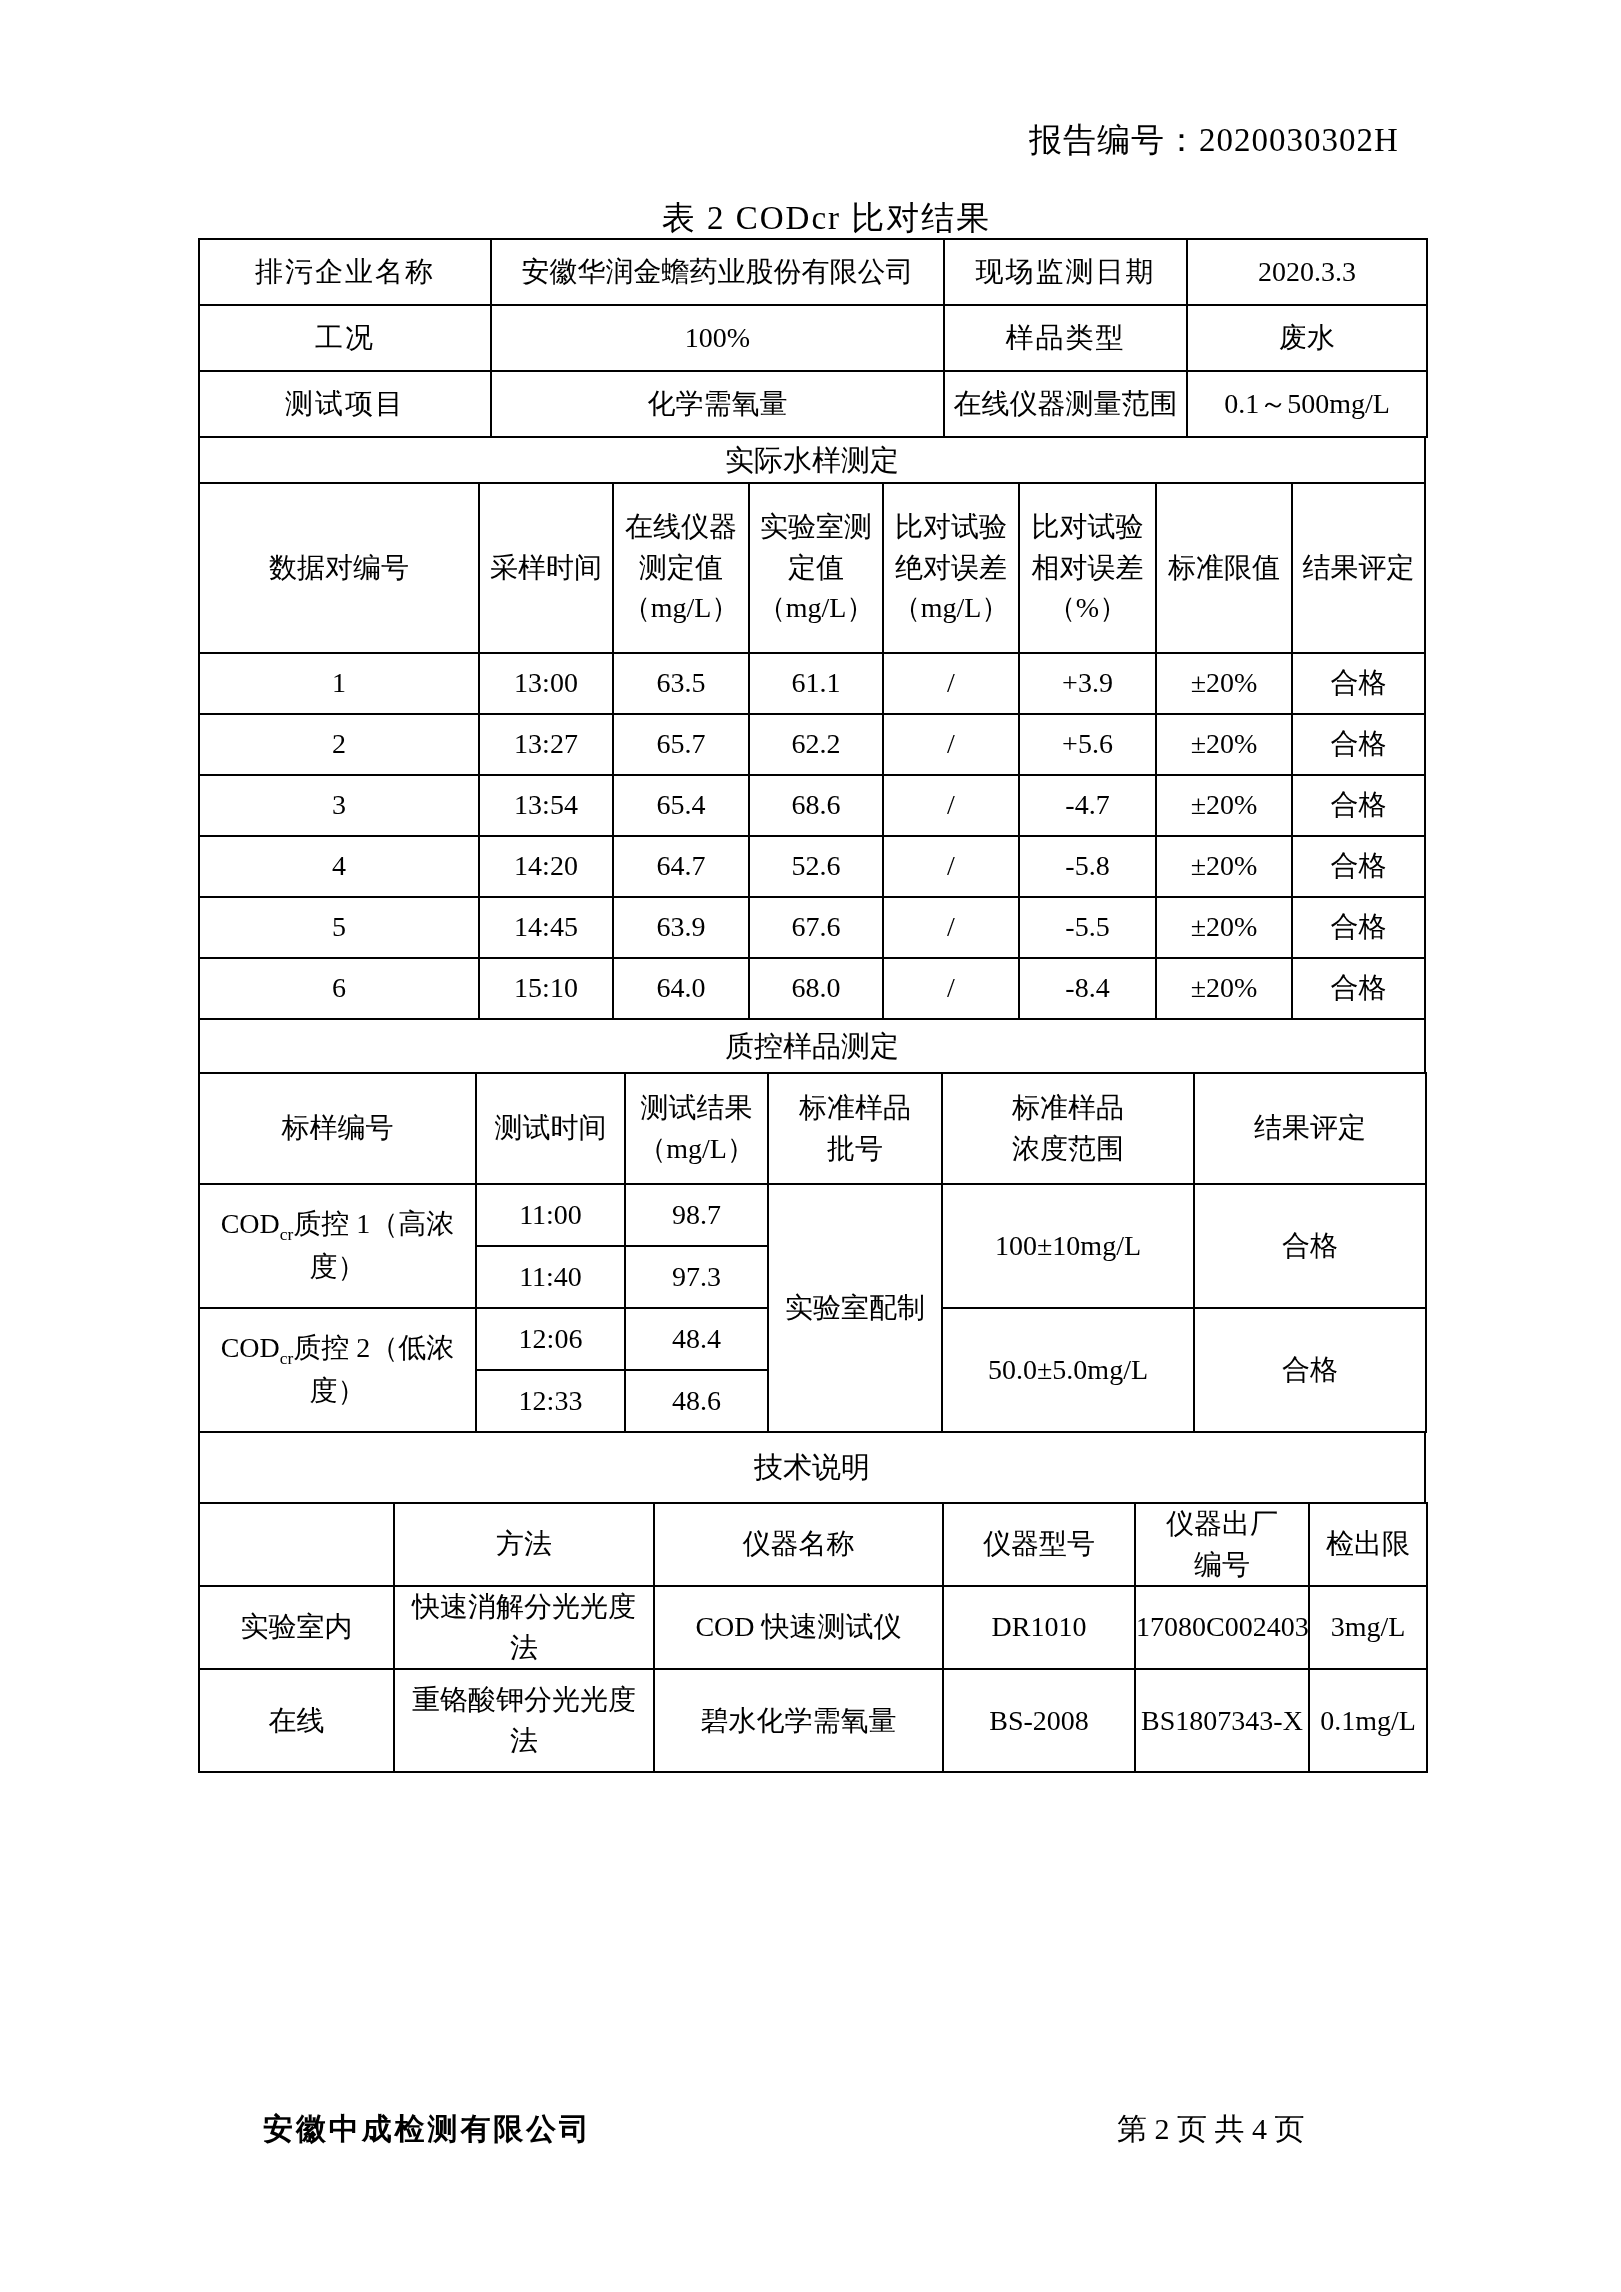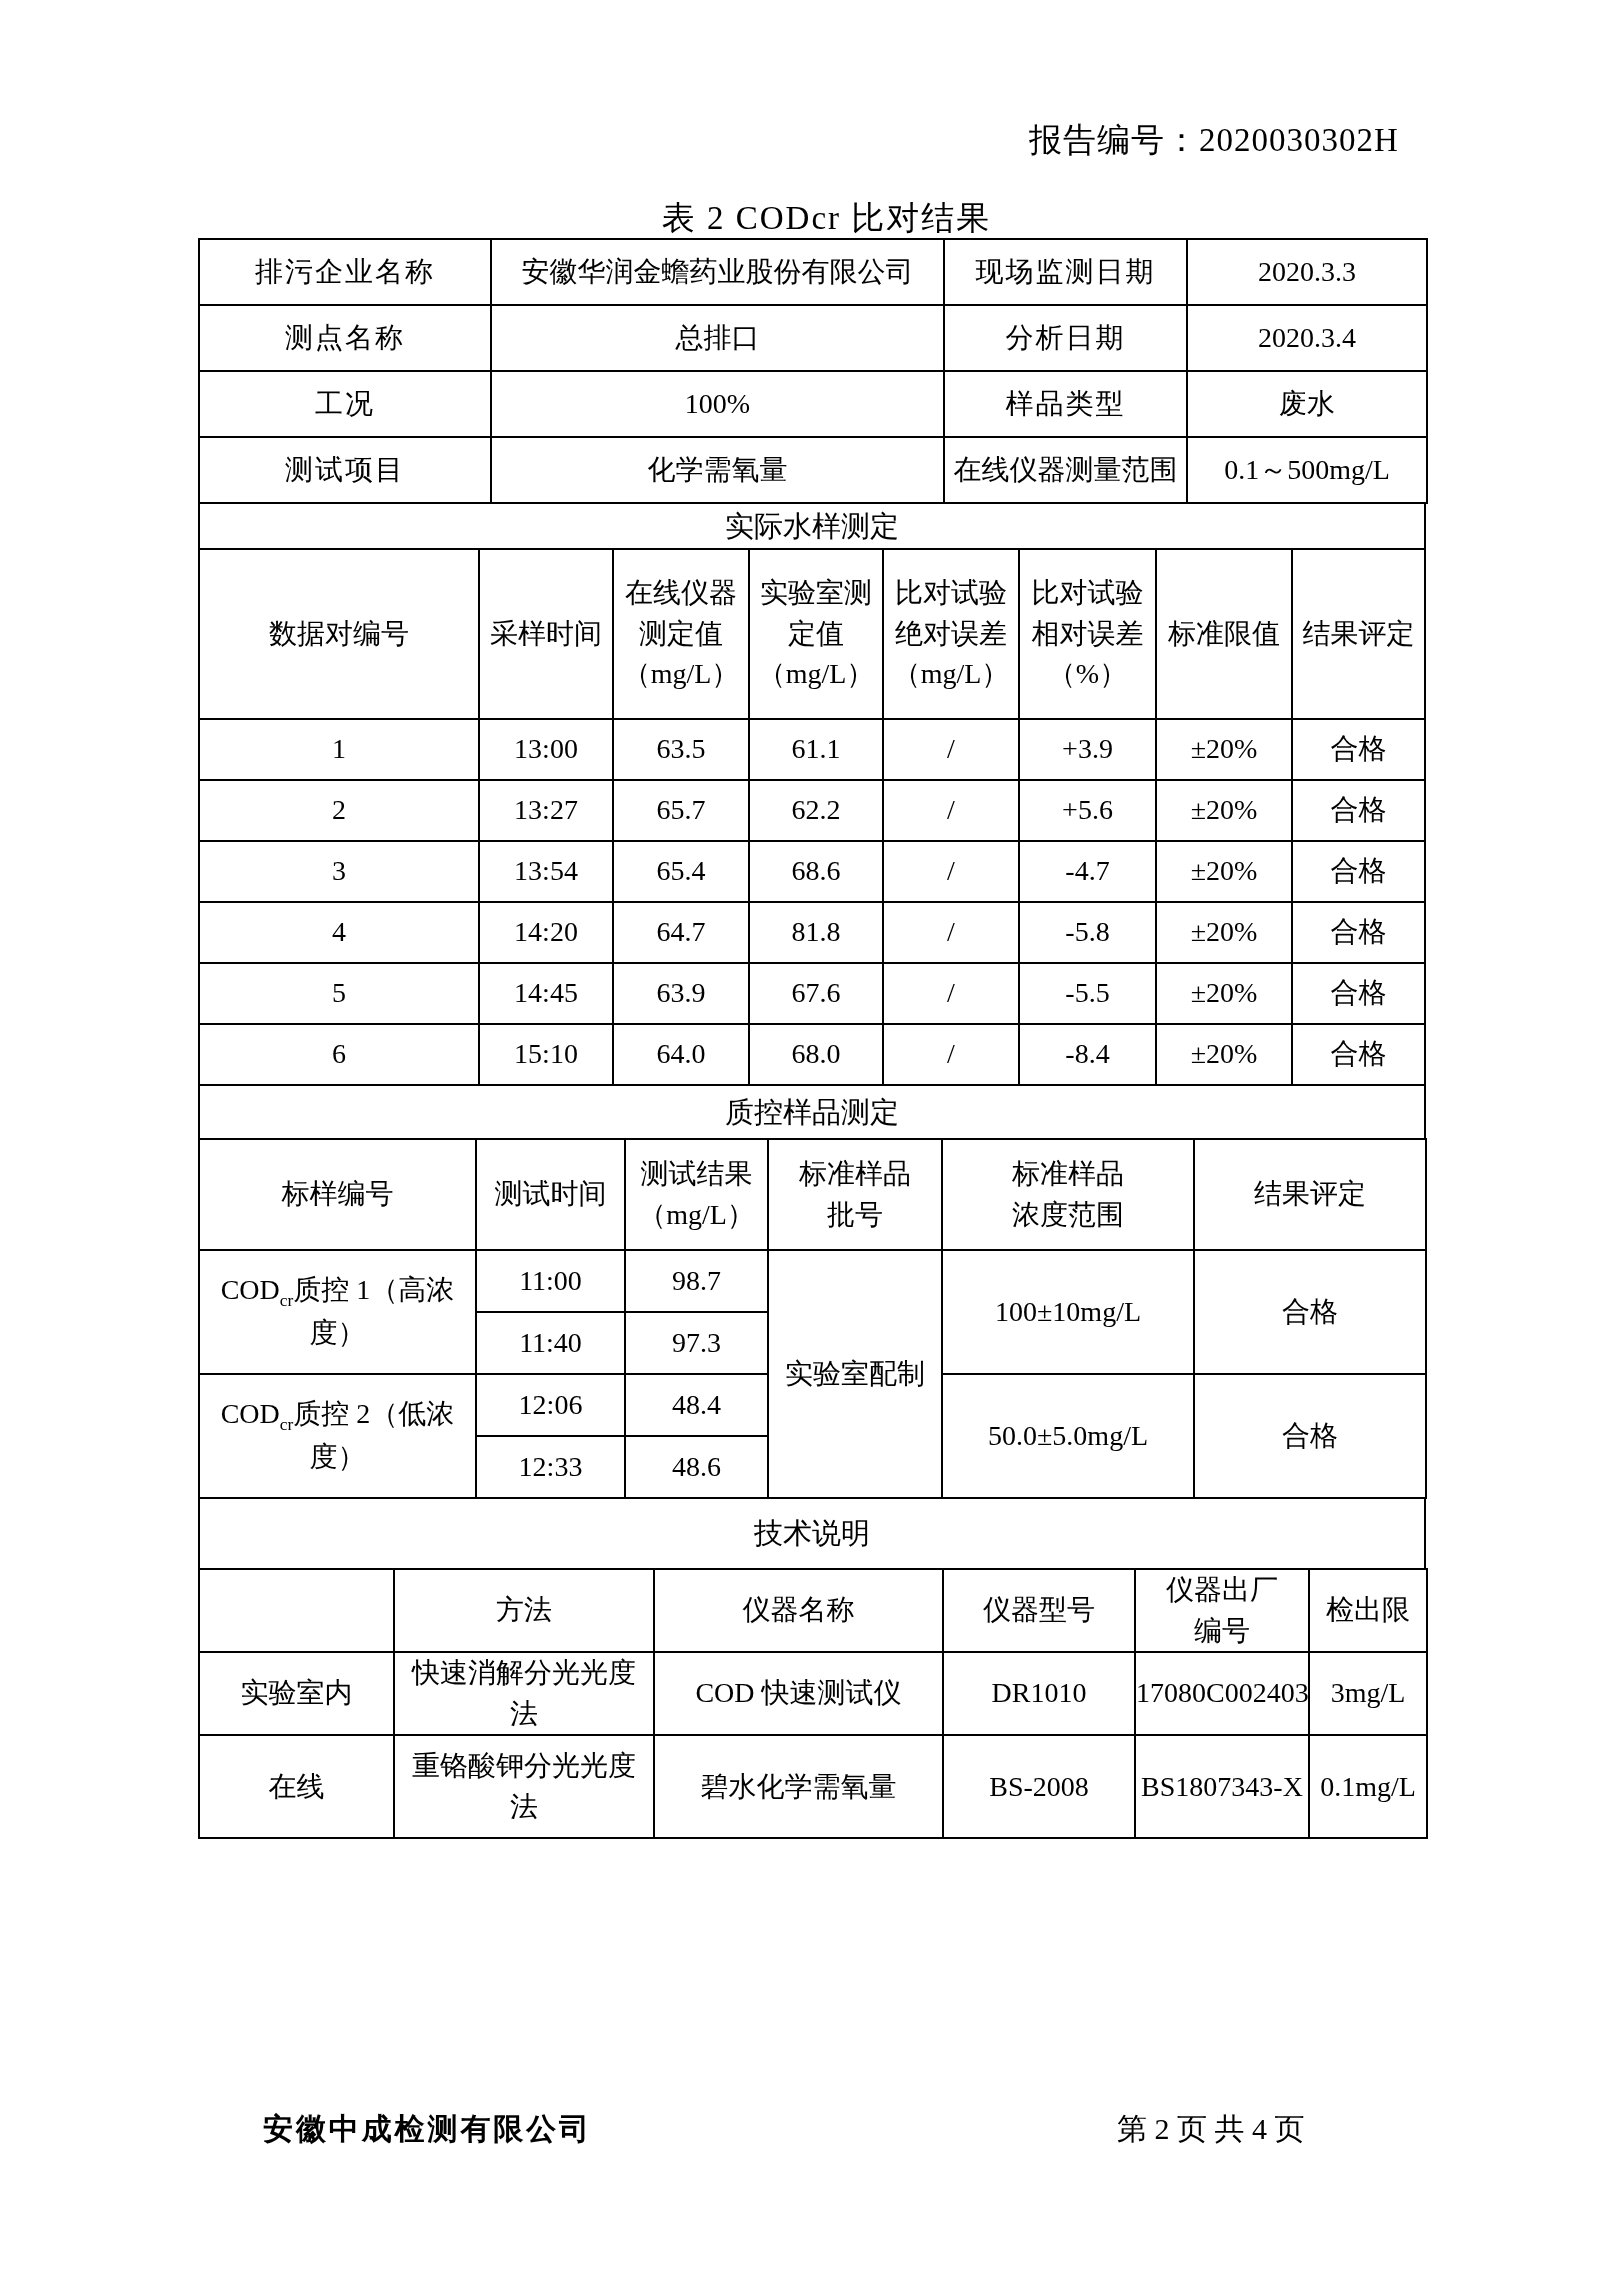--- a/index.html
+++ b/index.html
@@ -45,26 +45,20 @@
         <col style="width:240px">
       </colgroup>
     <tbody>
         <tr class="r-info">
       <td class="lbl">排污企业名称</td>
       <td>安徽华润金蟾药业股份有限公司</td>
       <td class="lbl">现场监测日期</td>
       <td>2020.3.3</td>
     </tr>
     <tr class="r-info">
-      <td class="lbl">测点名称</td>
-      <td>总排口</td>
-      <td class="lbl">分析日期</td>
-      <td>2020.3.4</td>
-    </tr>
-    <tr class="r-info">
       <td class="lbl">工况</td>
       <td>100%</td>
       <td class="lbl">样品类型</td>
       <td>废水</td>
     </tr>
     <tr class="r-info">
       <td class="lbl">测试项目</td>
       <td>化学需氧量</td>
       <td>在线仪器测量范围</td>
       <td>0.1～500mg/L</td>
@@ -137,21 +131,21 @@
       <td>68.6</td>
       <td>/</td>
       <td>-4.7</td>
       <td>±20%</td>
       <td>合格</td>
     </tr>
     <tr class="r-data">
       <td>4</td>
       <td>14:20</td>
       <td>64.7</td>
-      <td>81.8</td>
+      <td>52.6</td>
       <td>/</td>
       <td>-5.8</td>
       <td>±20%</td>
       <td>合格</td>
     </tr>
     <tr class="r-data">
       <td>5</td>
       <td>14:45</td>
       <td>63.9</td>
       <td>67.6</td>

